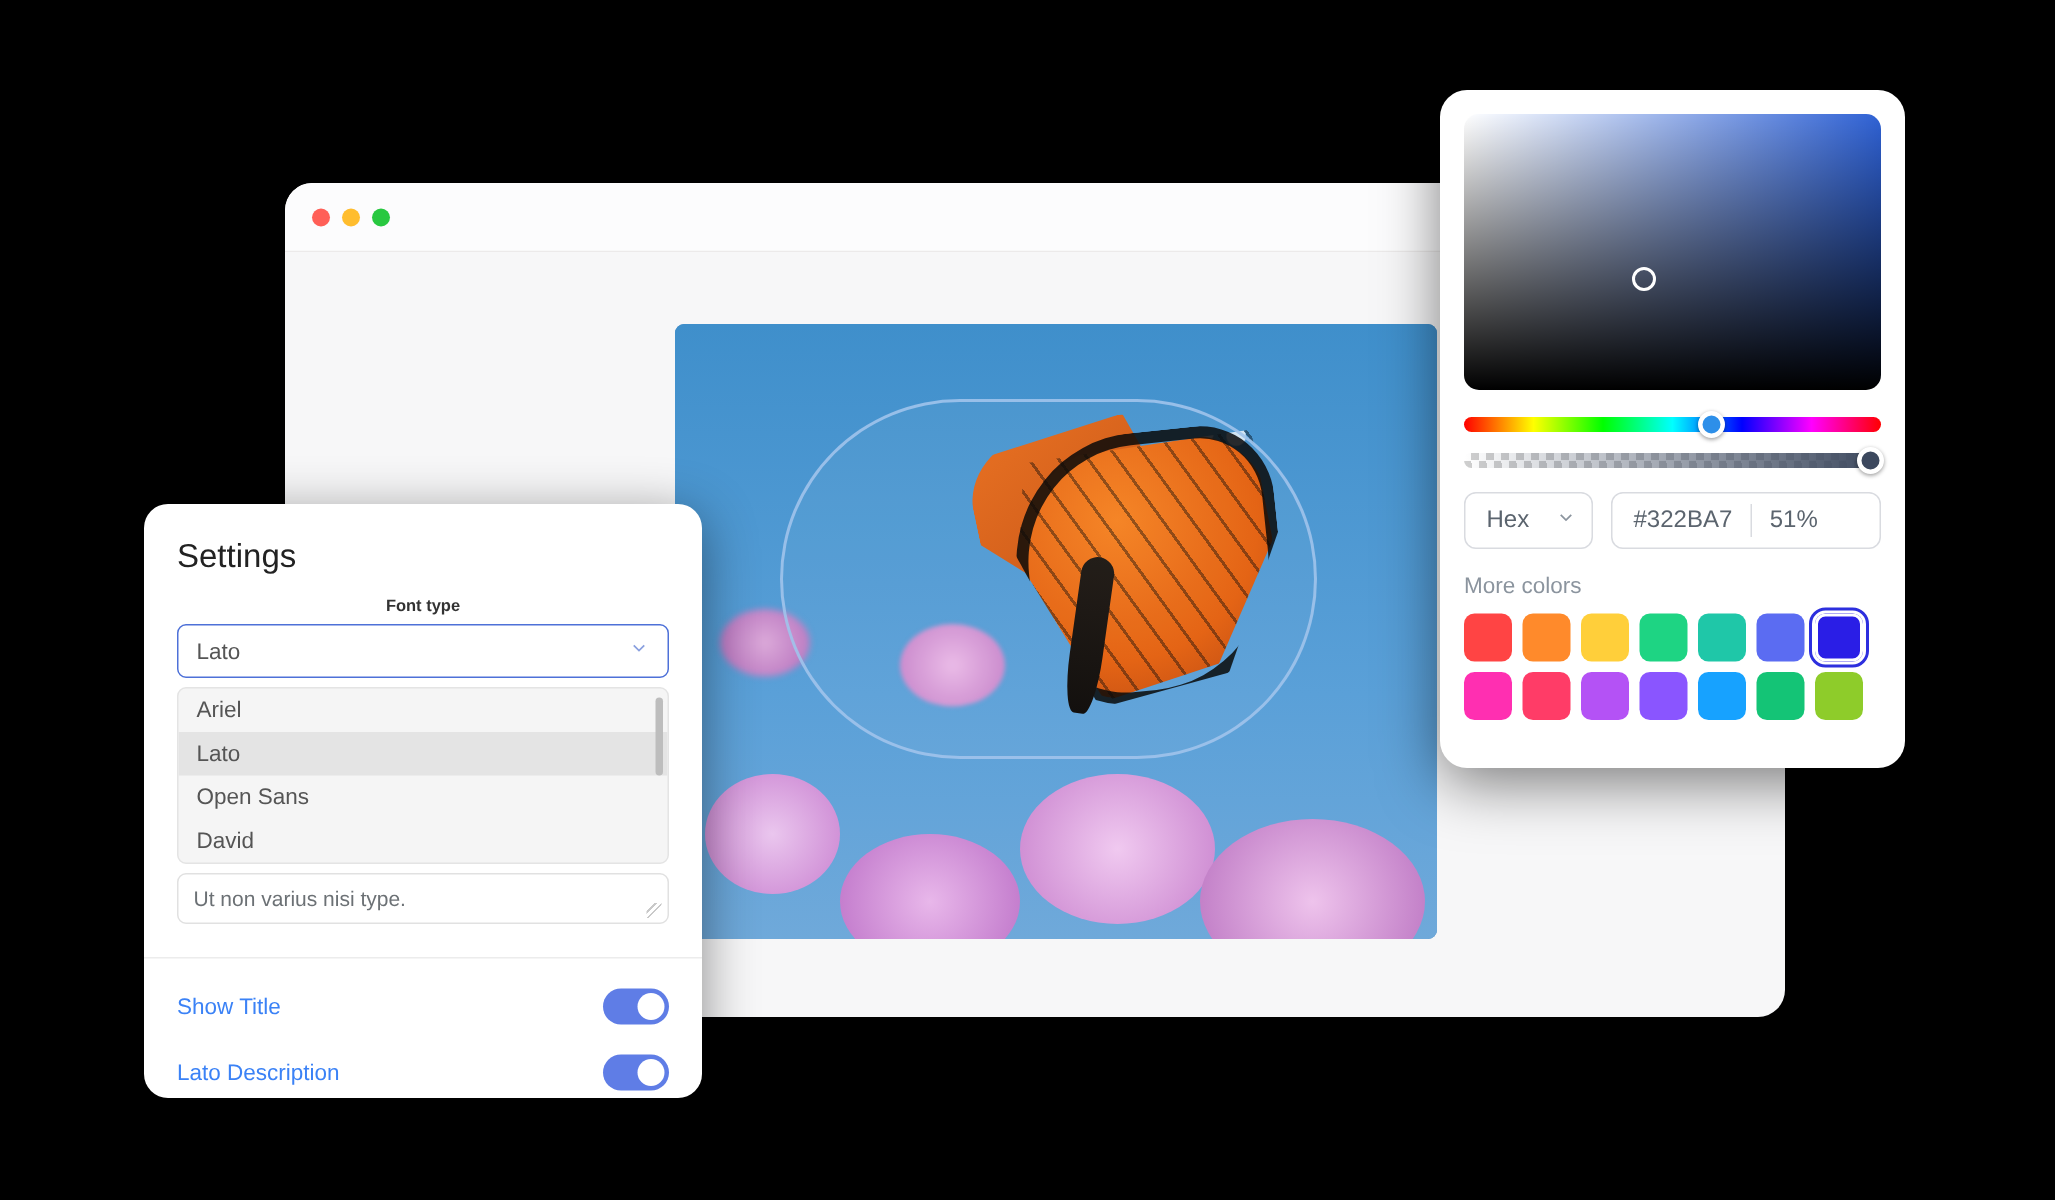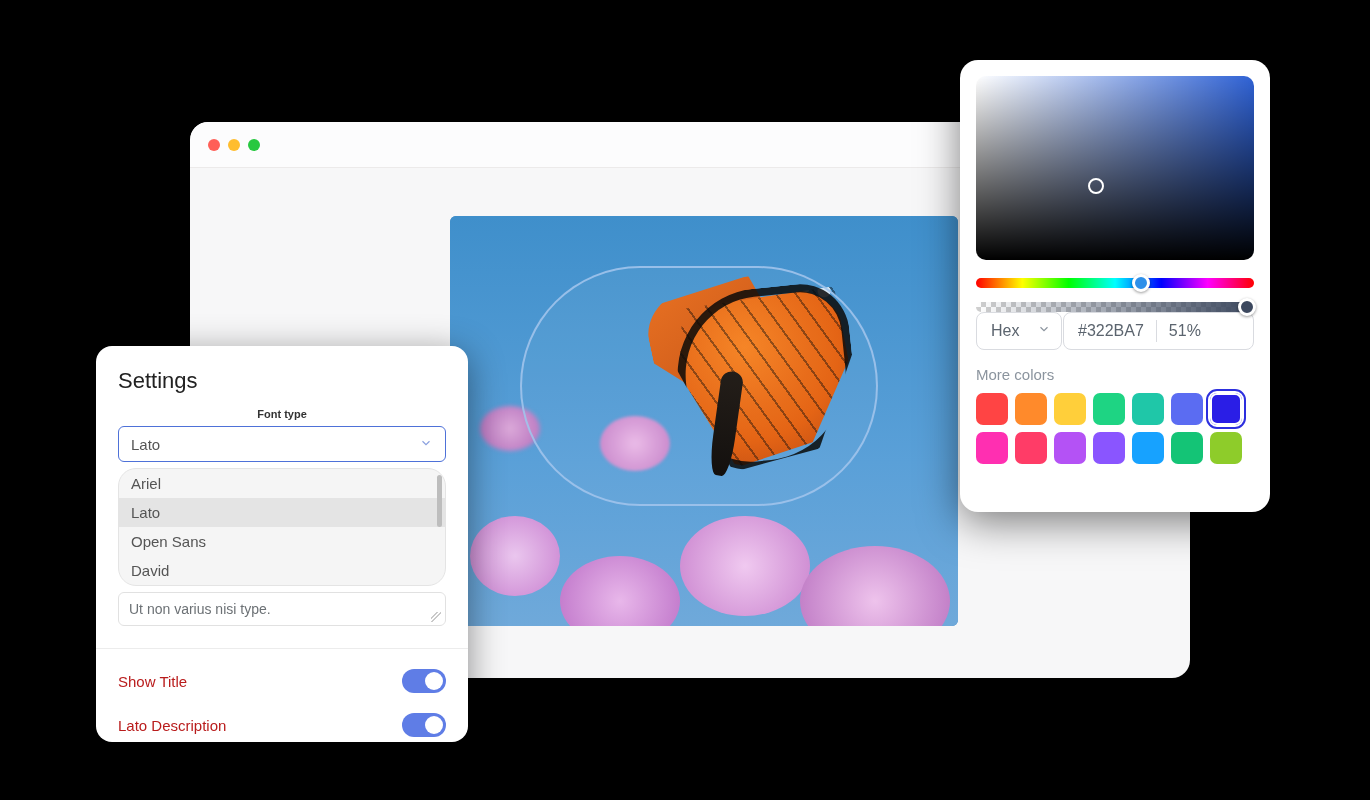--- a/index.html
+++ b/index.html
@@ -84,47 +84,46 @@
 
   
   .settings {
     position: absolute; left: 96px; top: 336px;
     width: 372px; height: 396px;
     background: #fff;
     border-radius: 16px;
     box-shadow: 0 8px 36px rgba(0,0,0,.45);
     padding: 22px 22px 16px 22px;
     overflow: hidden;
-    margin-top: 10px;
   }
   .settings h2 { font-size: 22px; font-weight: 500; color:#222; margin-bottom: 14px;}
   .field-label { font-size: 11px; color:#333; font-weight:600; margin-bottom:6px;text-align:center;}
   .select {
     height: 36px; width:100%;
     border:1px solid #4e71d8; border-radius:6px;
     display:flex; align-items:center; justify-content:space-between;
     padding: 0 12px; color:#555; font-size:15px; margin-bottom:6px; cursor:pointer;
   }
   .chev { color:#8aa0df; }
   .dropdown {
-    background:#f5f5f5; border:1px solid #e4e4e4; border-radius:18px;
+    background:#f5f5f5; border:1px solid #e4e4e4; border-radius:6px;
     max-height:120px; overflow:hidden; position:relative;
   }
   .dropdown .opt { padding:6px 12px; font-size:15px; color:#555; cursor:pointer;}
   .dropdown .opt.selected { background:#e4e4e4;}
   .dropdown .scrollbar{position:absolute;right:3px;top:6px;width:5px;height:52px;background:#bdbdbd;border-radius:3px;}
   .textline {
     border:1px solid #e1e1e1; border-radius:6px;
     padding:8px 10px; font-size:14px; color:#6c7175; margin-top:6px;
     position:relative;
   }
   .textline .resize{position:absolute;right:4px;bottom:3px;width:10px;height:10px;
     background:linear-gradient(135deg,transparent 4px,#c9c9c9 4px 5px,transparent 5px 7px,#c9c9c9 7px 8px,transparent 8px);}
   .divider{height:1px;background:#ececec;margin:22px -22px 10px;}
-  .switch-row{display:flex;align-items:center;justify-content:space-between;height:44px;font-size:15px;color:#b91c1c;}
+  .switch-row{display:flex;align-items:center;justify-content:space-between;height:44px;font-size:15px;color:#3b82f6;}
   .switch{width:44px;height:24px;border-radius:20px;background:#5f7de6;position:relative;cursor:pointer;}
   .switch .knob{position:absolute;right:3px;top:3px;width:18px;height:18px;background:#fff;border-radius:50%;}
 
   
   .picker {
     position:absolute; left:960px; top:60px;
     width:310px; height:452px;
     background:#fff; border-radius:18px;
     box-shadow:0 10px 40px rgba(0,0,0,.5);
     padding:16px;
@@ -142,21 +141,21 @@
     background:linear-gradient(to right,#ff0000,#ffff00,#00ff00,#00ffff,#0000ff,#ff00ff,#ff0000);
   }
   .hue .thumb{position:absolute;left:156px;top:-4px;width:18px;height:18px;border:3px solid #fff;border-radius:50%;background:#2d8fe9;box-shadow:0 1px 3px rgba(0,0,0,.4);}
   .alpha {
     margin-top:14px;width:278px;height:10px;border-radius:10px;position:relative;cursor:pointer;
     background:
       linear-gradient(to right, rgba(60,72,94,0), rgba(60,72,94,1)),
       repeating-conic-gradient(#cfcfcf 0 25%, #fff 0 50%) 0 0/10px 10px;
   }
   .alpha .thumb{position:absolute;right:-2px;top:-4px;width:18px;height:18px;border:3px solid #fff;border-radius:50%;background:#3c485e;box-shadow:0 1px 3px rgba(0,0,0,.4);}
-  .value-row{display:flex;gap:1px;}
+  .value-row{margin-top:16px;display:flex;gap:12px;}
   .fmt,.val{height:38px;border:1px solid #d9dbe0;border-radius:8px;display:flex;align-items:center;font-size:16px;color:#5b646e;cursor:pointer;}
   .fmt{padding:0 10px 0 14px;gap:8px;width:86px;justify-content:space-between;}
   .val{padding:0 14px;gap:10px;flex:1;}
   .val .sep{width:1px;height:22px;background:#d9dbe0;margin:0 2px;}
   .more-label{margin-top:16px;font-size:15px;color:#8b949e;}
   .swatches{margin-top:10px;display:grid;grid-template-columns:repeat(7,32px);gap:7px;}
   .sw{width:32px;height:32px;border-radius:7px;cursor:pointer;}
   .sw.sel{outline:2px solid #2d2fde;outline-offset:2px;box-shadow:inset 0 0 0 2px #fff;}
 </style>
 </head>

